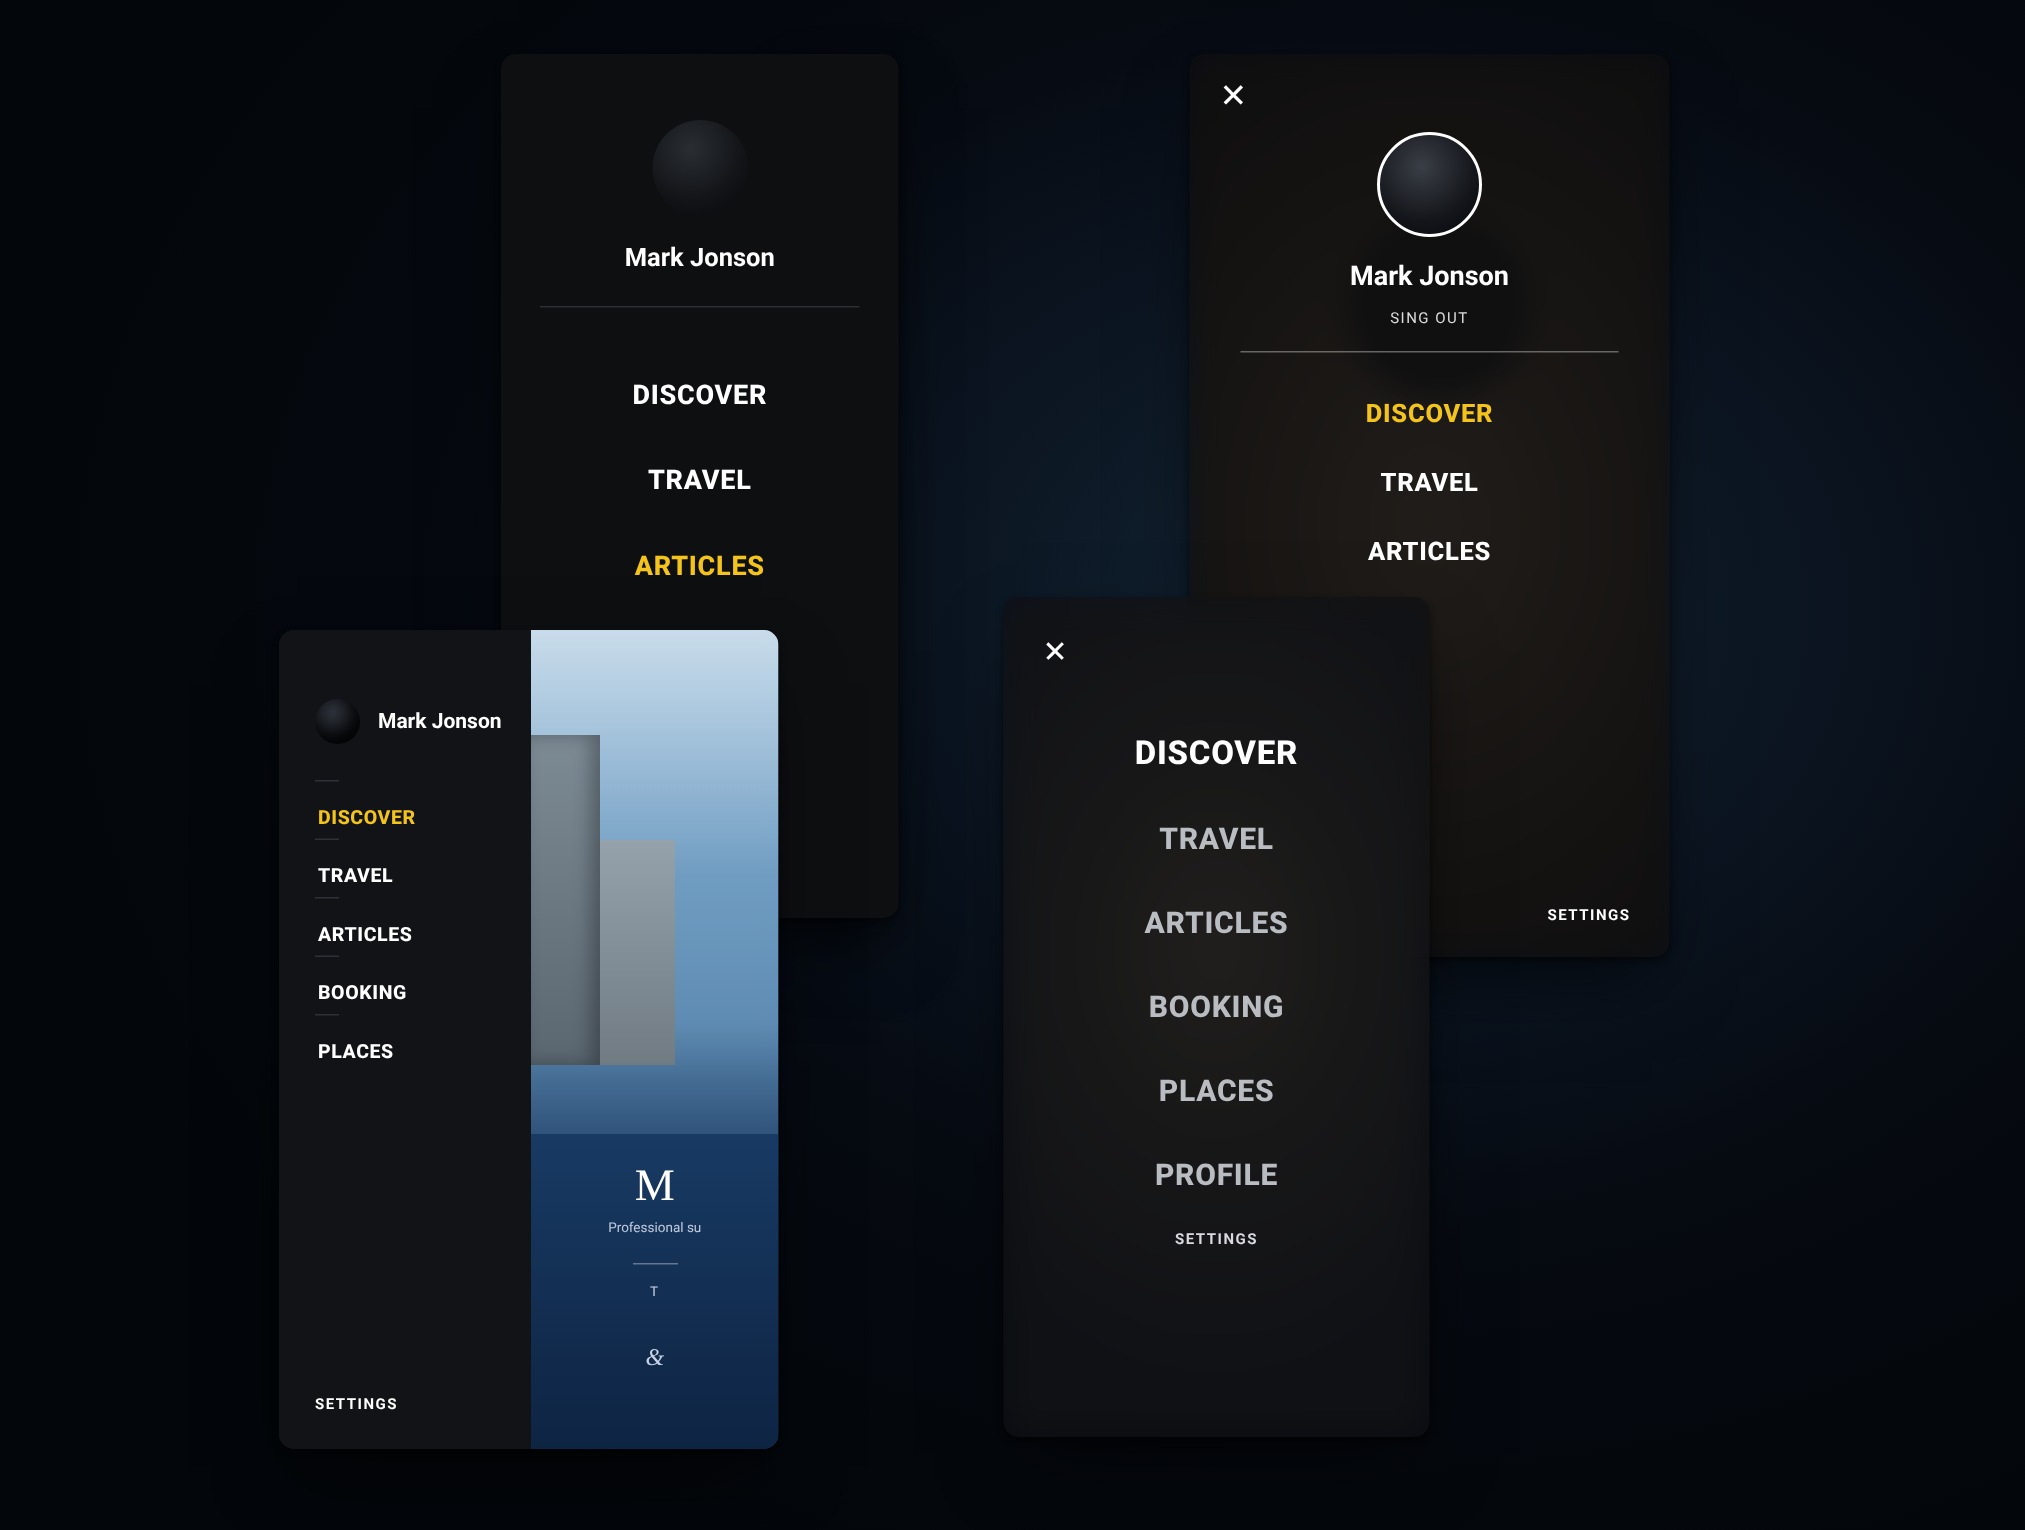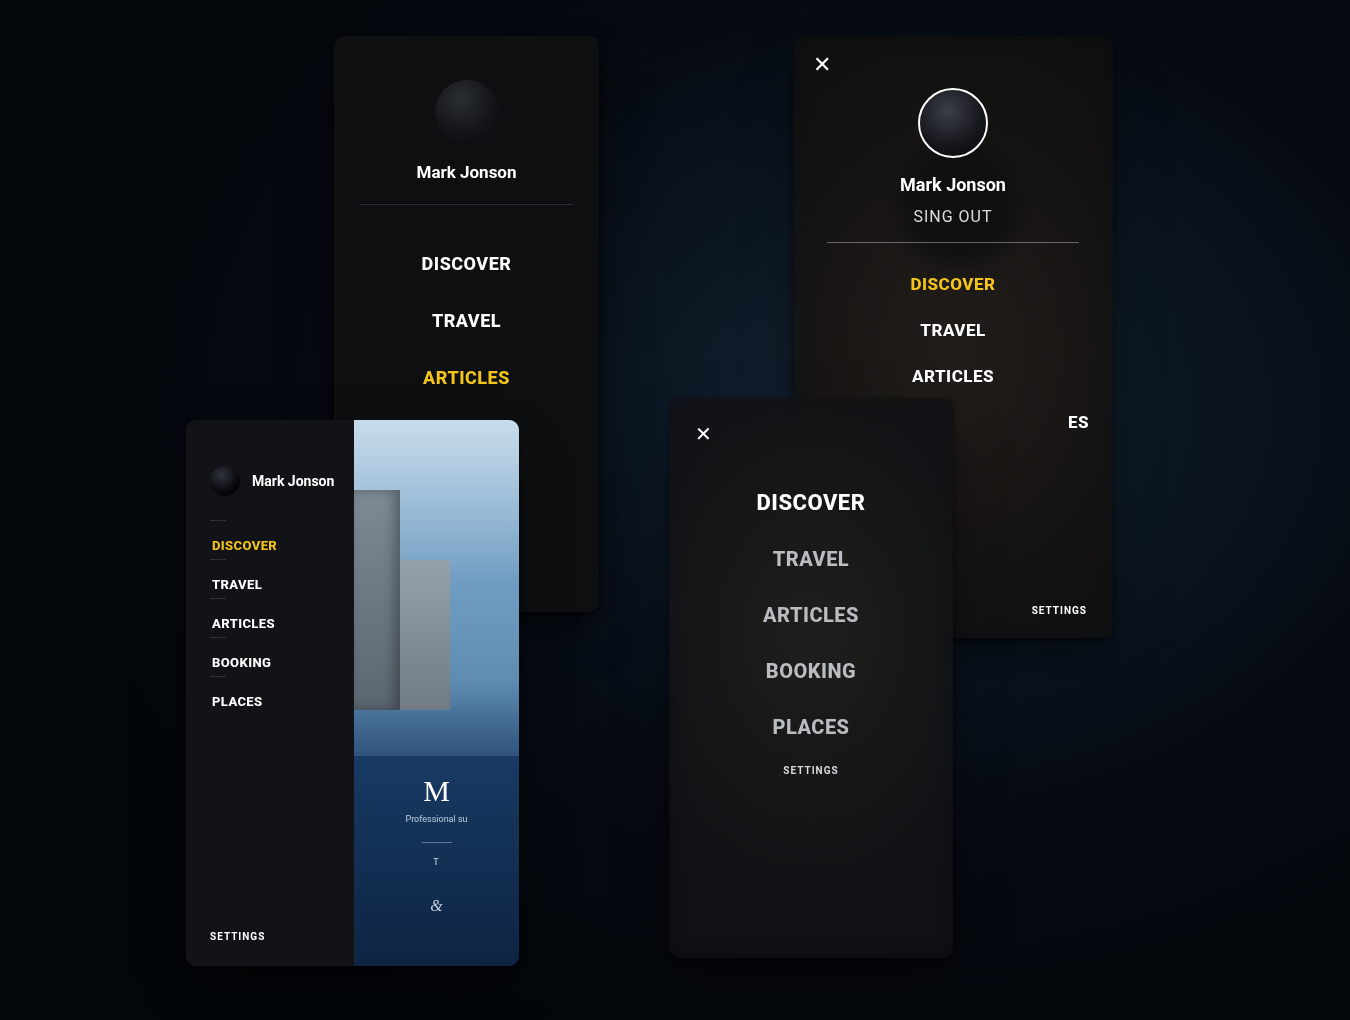--- a/index.html
+++ b/index.html
@@ -167,21 +167,21 @@
   .cardC .inner{position:absolute;inset:0;padding:22px 0 0;color:#fff;text-align:center;}
   .cardC .close{
     position:absolute;top:18px;left:20px;font-size:22px;line-height:1;color:#fff;
   }
   .cardC .avc{
     width:70px;height:70px;border-radius:50%;
     border:2px solid #fff;margin:30px auto 0;
     background: radial-gradient(circle at 42% 32%, #3a3e46 0%, #14161b 60%, #06070a 100%);
   }
   .cardC .nmc{font-weight:700;font-size:18px;margin-top:16px;}
-  .cardC .so{font-size:16px;letter-spacing:1px;margin-top:12px;opacity:.85;}
+  .cardC .so{font-size:10px;letter-spacing:1px;margin-top:12px;opacity:.85;}
   .cardC .hr{height:1px;background:rgba(255,255,255,.35);margin:16px 34px 0;}
   .cardC .mn{margin-top:18px;}
   .cardC .mn div{
     font-weight:800;font-size:17px;letter-spacing:.5px;padding:13px 0;
   }
   .cardC .mn div.sel{color:#f4c41a;}
   .cardC .set{
     position:absolute;bottom:22px;right:26px;font-size:10px;letter-spacing:1px;font-weight:700;
   }
 
@@ -252,21 +252,20 @@
     <div class="inner">
       <div class="close">✕</div>
       <div class="avc"></div>
       <div class="nmc">Mark Jonson</div>
       <div class="so">SING OUT</div>
       <div class="hr"></div>
       <div class="mn">
         <div class="sel">DISCOVER</div>
         <div>TRAVEL</div>
         <div>ARTICLES</div>
-        <div style="text-align:right;padding-right:24px;color:#fff;">ES</div>
       </div>
       <div class="set">SETTINGS</div>
     </div>
   </div>
 
   <div class="card cardB">
     <div class="side">
       <div class="uhead">
         <div class="ava"></div>
         <div class="nm">Mark Jonson</div>
@@ -298,18 +297,19 @@
     <div class="bg"></div>
     <div class="ov"></div>
     <div class="inner">
       <div class="close">✕</div>
       <div class="mn">
         <div class="top">DISCOVER</div>
         <div>TRAVEL</div>
         <div>ARTICLES</div>
         <div>BOOKING</div>
         <div>PLACES</div>
+        <div>PROFILE</div>
       </div>
       <div class="set">SETTINGS</div>
     </div>
   </div>
 
 </div>
 
 </body></html>

